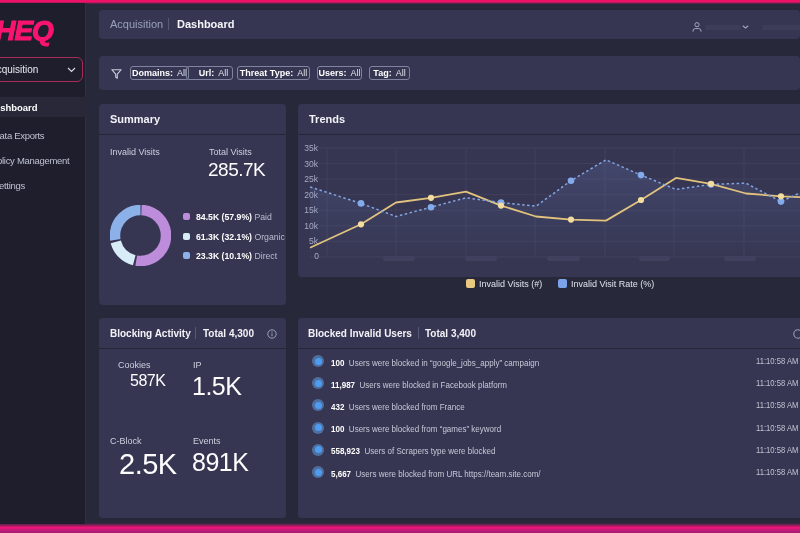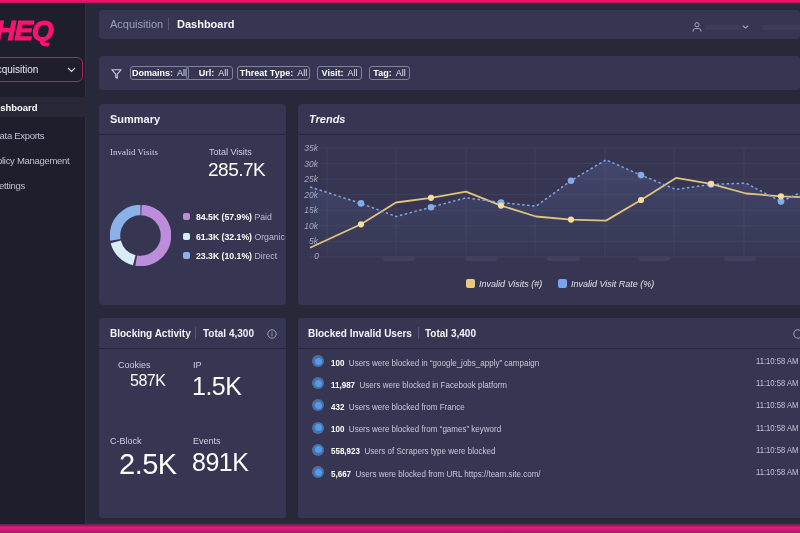--- a/index.html
+++ b/index.html
@@ -52,47 +52,47 @@
     </svg>
   <div class="abs" style="left:762px;top:25px;width:45px;height:5px;border-radius:2.5px;background:#3d3d59;"></div>
 
   <div class="card" style="left:99px;top:56px;width:701px;height:34px;"></div>
   <svg class="abs" style="left:111px;top:69px;" width="11" height="10" viewBox="0 0 11 10">
       <path d="M0.8 0.7 L10.2 0.7 L6.3 5.2 L6.3 9.2 L4.7 8.3 L4.7 5.2 Z" fill="none" stroke="#c9ccda" stroke-width="1.1" stroke-linejoin="round"></path>
     </svg>
   <div class="chipx" style="left:130px;width:59px;"><b>Domains:</b><span> All</span></div>
   <div class="chipx" style="left:186px;width:47px;padding-left:8px;"><b>Url:</b><span> All</span></div>
   <div class="chipx" style="left:237px;width:73px;"><b>Threat Type:</b><span> All</span></div>
-  <div class="chipx" style="left:317px;width:45px;"><b>Visit:</b><span> All</span></div>
+  <div class="chipx" style="left:317px;width:45px;"><b>Users:</b><span> All</span></div>
   <div class="chipx" style="left:369px;width:41px;"><b>Tag:</b><span> All</span></div>
 
   <div class="card" style="left:99px;top:104px;width:187px;height:201px;">
     <div class="cardhead"></div>
     <div class="ctitle">Summary</div>
-    <div class="abs lbl" style="left:11px;top:43px;font-family:Liberation Serif, serif;">Invalid Visits</div>
+    <div class="abs lbl" style="left:11px;top:43px;">Invalid Visits</div>
     <div class="abs lbl" style="left:110px;top:43px;">Total Visits</div>
     <div class="abs big" style="left:109px;top:55px;font-size:19px;letter-spacing:-0.5px;">285.7K</div>
 
     <svg class="abs" style="left:11px;top:101px;" width="61" height="61" viewBox="0 0 61 61">
       <g transform="translate(30.5,30.5)">
         <circle r="25.5" fill="none" stroke="#bd8ddb" stroke-width="10.5" stroke-dasharray="83 77.2" stroke-dashoffset="-1" transform="rotate(-90)"></circle>
         <circle r="25.5" fill="none" stroke="#d8ecf8" stroke-width="10.5" stroke-dasharray="26.9 133.3" stroke-dashoffset="-86" transform="rotate(-90)"></circle>
         <circle r="25.5" fill="none" stroke="#8cb0e8" stroke-width="10.5" stroke-dasharray="44.3 115.9" stroke-dashoffset="-114.9" transform="rotate(-90)"></circle>
       </g>
     </svg>
 
     <div class="abs" style="left:84px;top:109px;width:7px;height:7px;border-radius:2px;background:#bd8ddb;"></div>
     <div class="abs" style="left:97px;top:108px;font-size:8.7px;color:#fff;"><b>84.5K (57.9%)</b> <span style="color:#b9bdd0;">Paid</span></div>
     <div class="abs" style="left:84px;top:129px;width:7px;height:7px;border-radius:2px;background:#d8ecf8;"></div>
     <div class="abs" style="left:97px;top:128px;font-size:8.7px;color:#fff;"><b>61.3K (32.1%)</b> <span style="color:#b9bdd0;">Organic</span></div>
     <div class="abs" style="left:84px;top:148px;width:7px;height:7px;border-radius:2px;background:#8cb0e8;"></div>
     <div class="abs" style="left:97px;top:147px;font-size:8.7px;color:#fff;"><b>23.3K (10.1%)</b> <span style="color:#b9bdd0;">Direct</span></div>
   </div>
 
-  <div class="card" style="left:298px;top:104px;width:502px;height:201px;border-top-right-radius:0;border-bottom-right-radius:0;font-style:italic;">
+  <div class="card" style="left:298px;top:104px;width:502px;height:173px;border-top-right-radius:0;border-bottom-right-radius:0;">
     <div class="cardhead"></div>
     <div class="ctitle">Trends</div>
     <svg class="abs" style="left:0;top:0;" width="502" height="201" viewBox="0 0 502 201">
       <defs>
         <linearGradient id="bluefill" x1="0" y1="0" x2="0" y2="1">
           <stop offset="0" stop-color="#7d96e6" stop-opacity="0.17"></stop>
           <stop offset="1" stop-color="#7d96e6" stop-opacity="0.01"></stop>
         </linearGradient>
       </defs>
 

